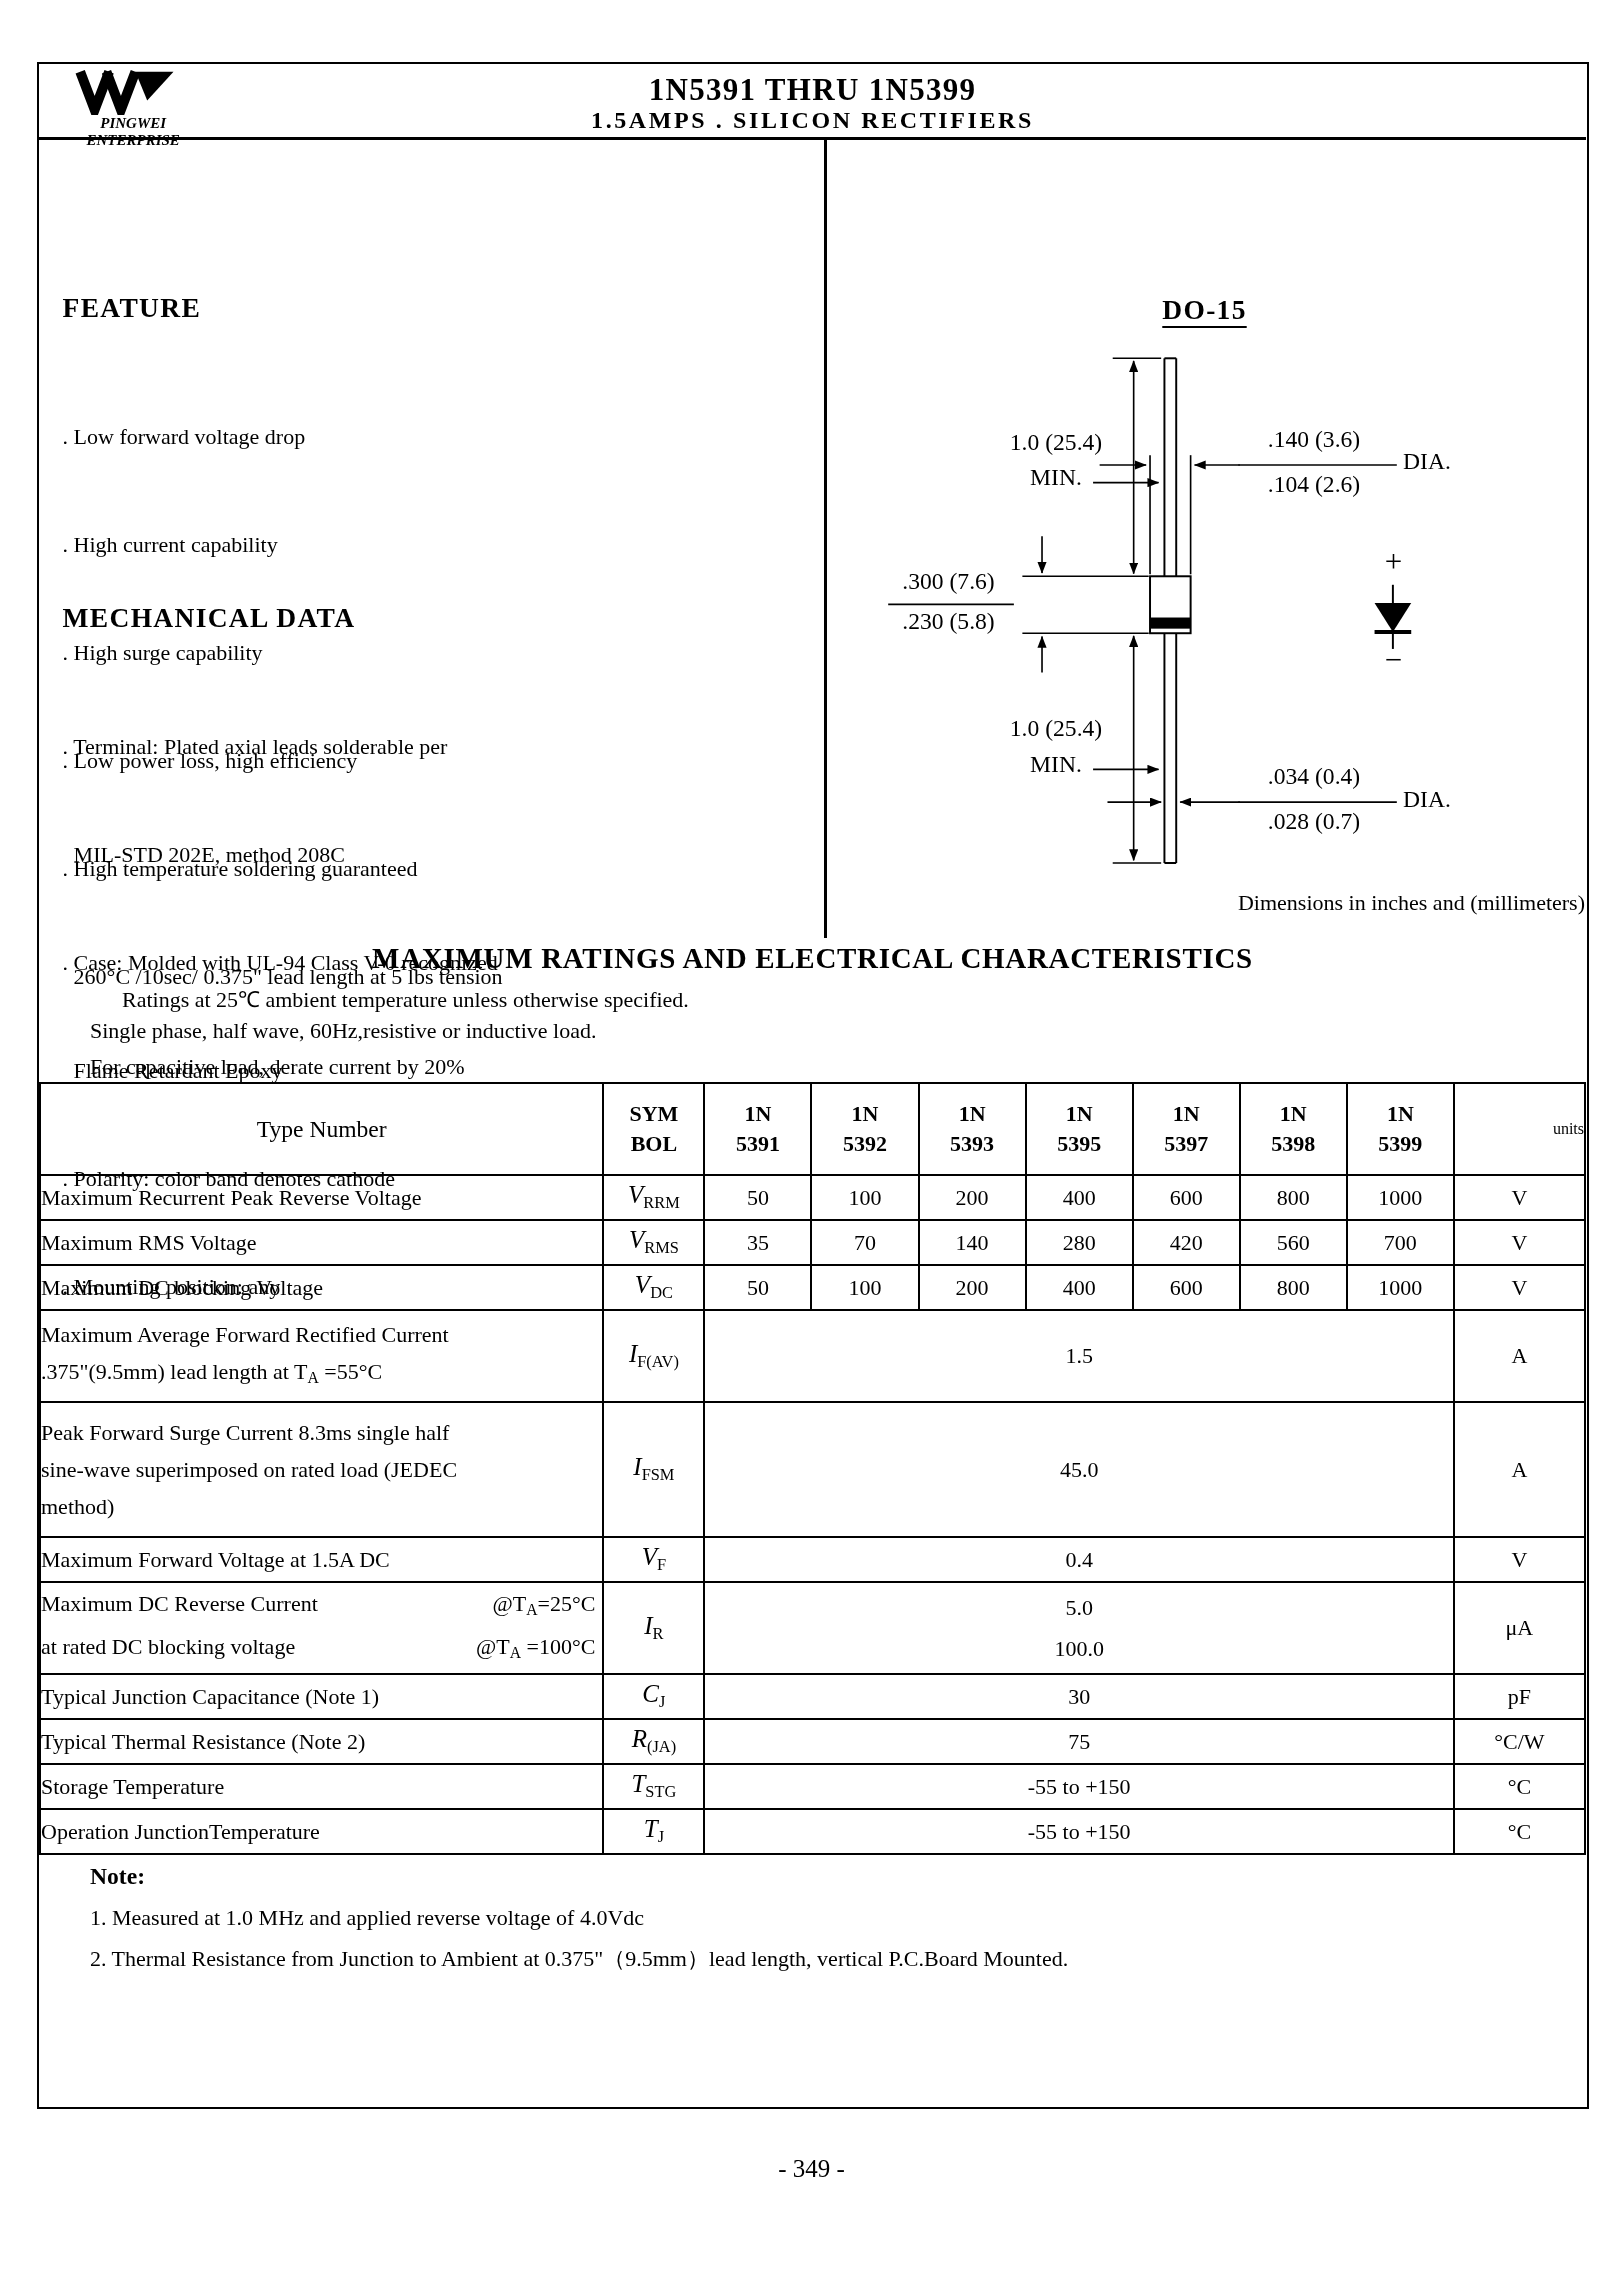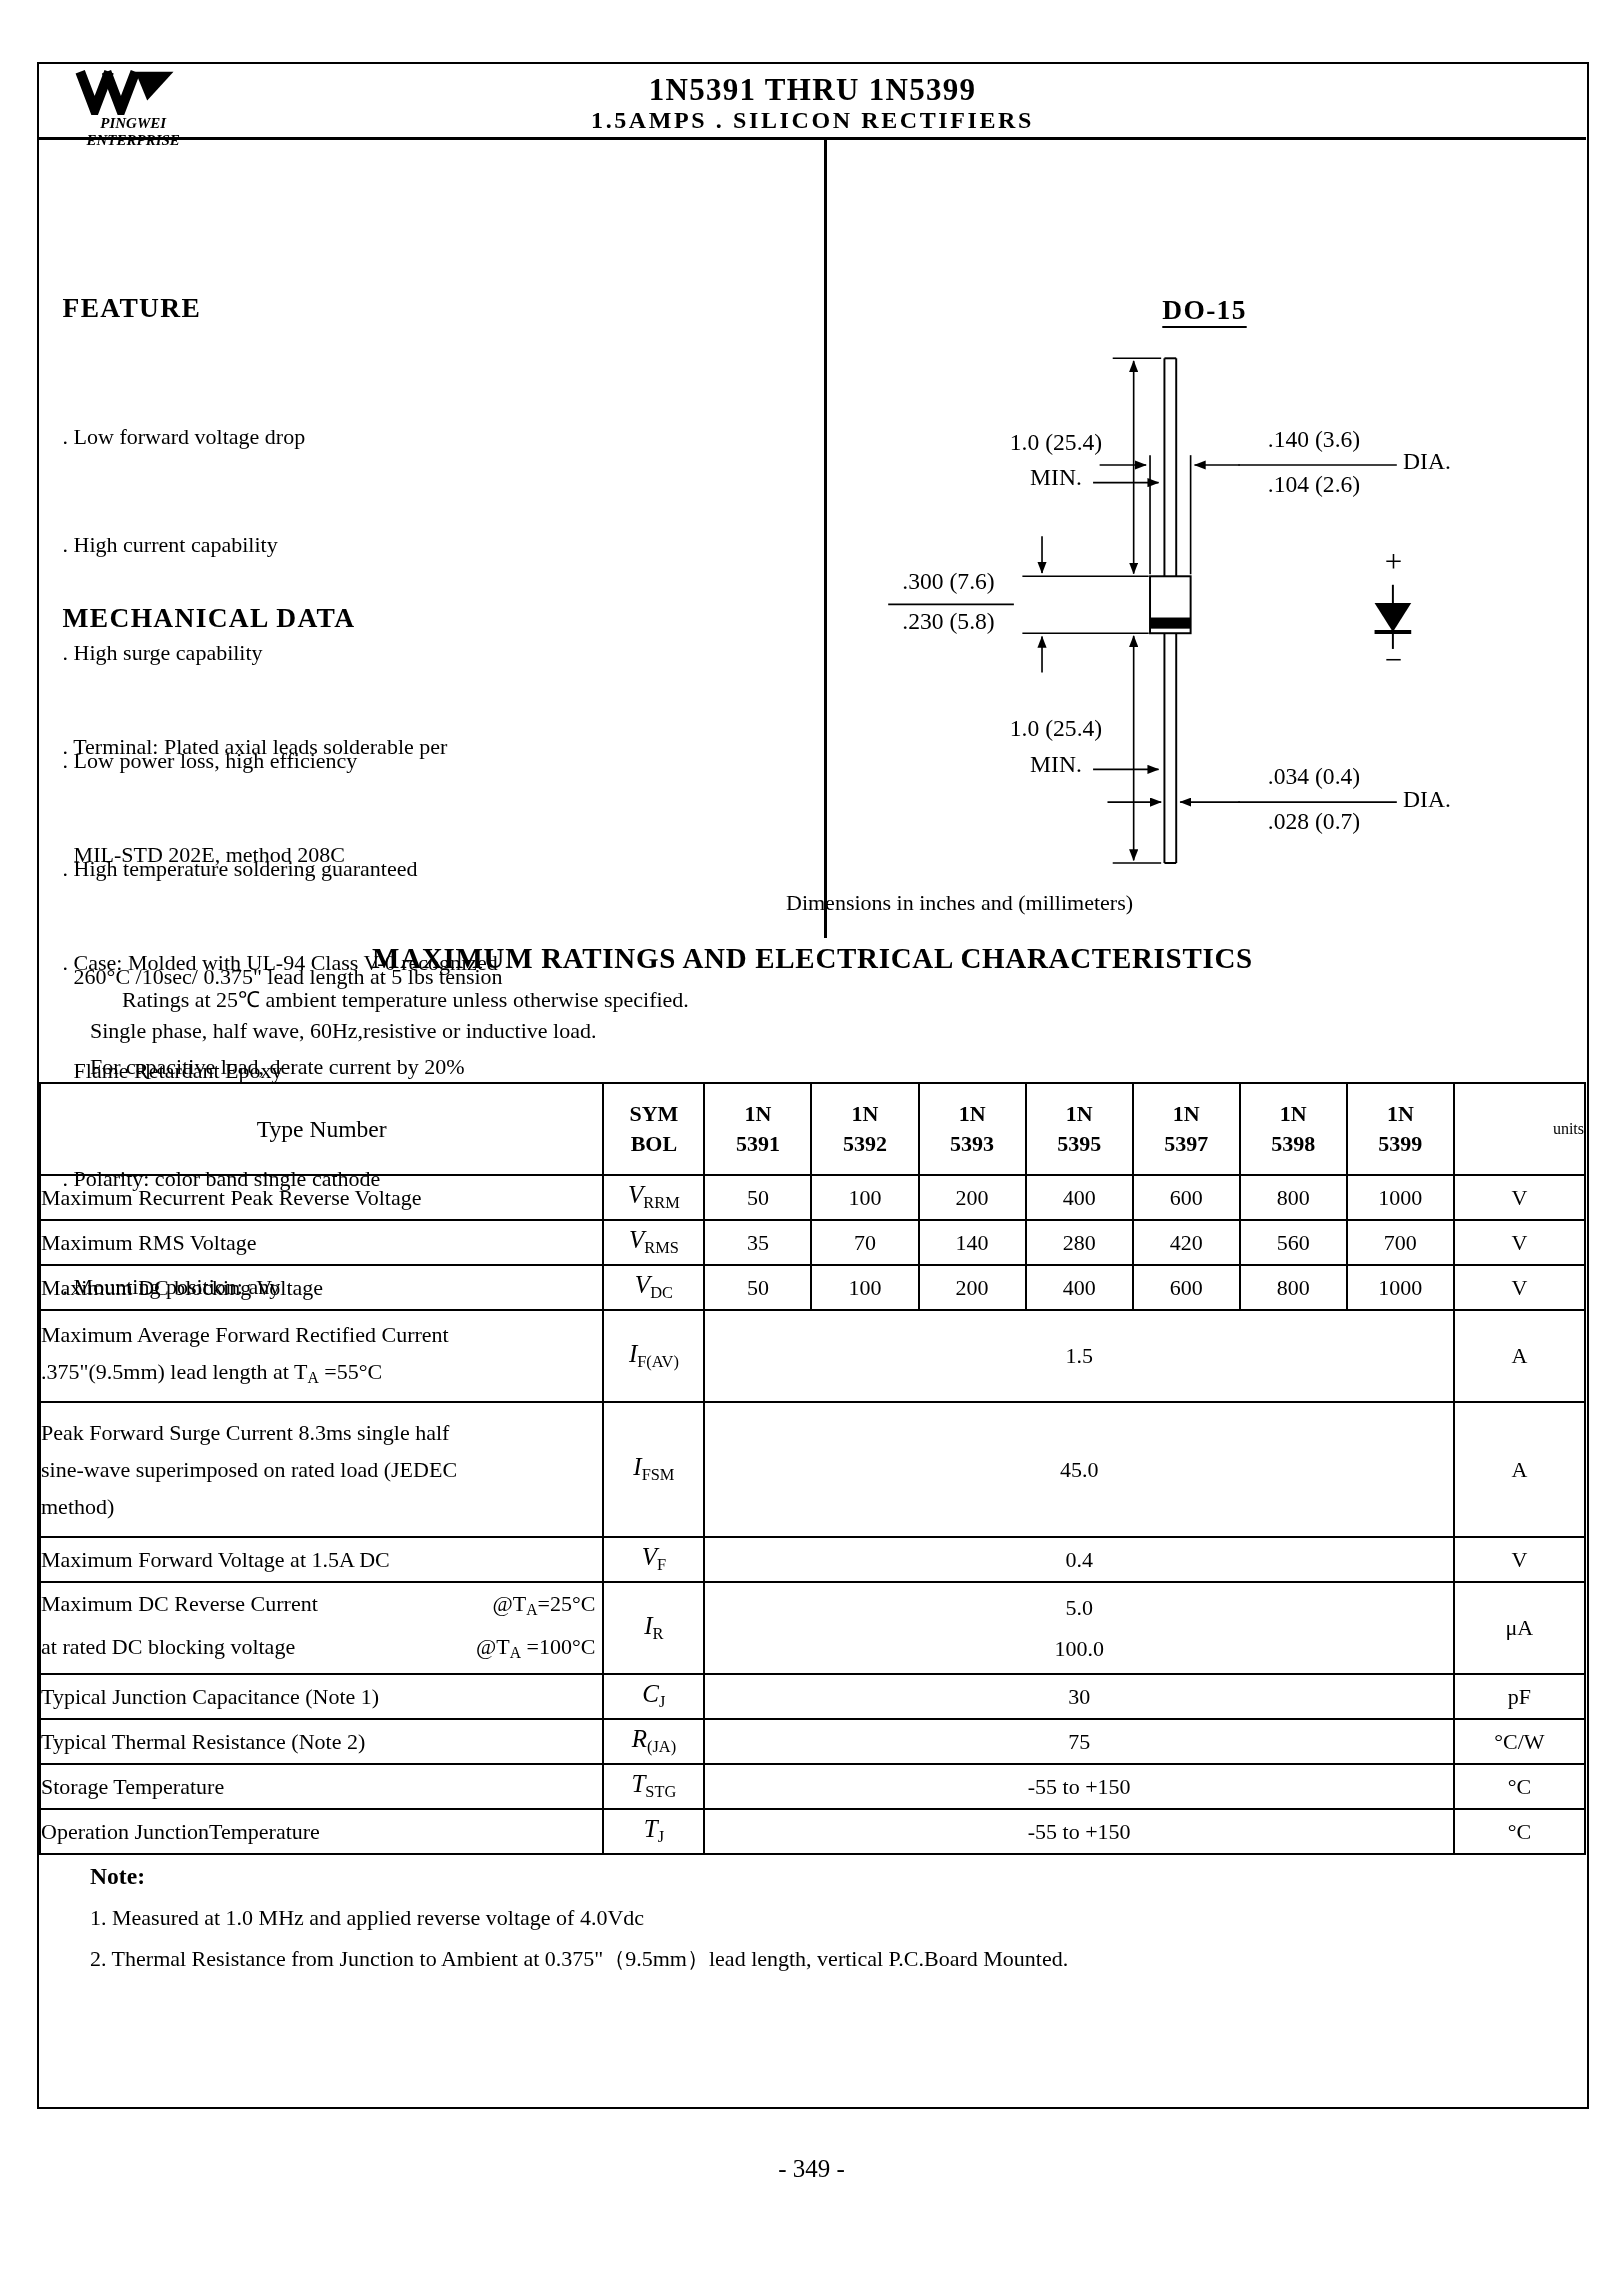--- a/index.html
+++ b/index.html
@@ -43,21 +43,21 @@
   .dl-bdq  { left:577px; top:103px; width:85px; text-align:left; }
   .dl-blx  { left:52px;  top:223px; width:141px; }
   .dl-bln  { left:52px;  top:263px; width:141px; }
   .dl-bv   { left:158px; top:370px; width:144px; }
   .dl-bm   { left:158px; top:406px; width:144px; }
   .dl-ldx  { left:406px; top:418px; width:164px; }
   .dl-ldn  { left:406px; top:463px; width:164px; }
   .dl-ldq  { left:577px; top:441px; width:85px; text-align:left; }
   .dl-plus  { left:549px; top:203px; width:37px; font-size:31px; }
   .dl-minus { left:549px; top:301px; width:37px; font-size:31px; }
-  .pkg-caption { position:absolute; left:747px; top:826px; width:761px; text-align:left; font-size:22px; }
+  .pkg-caption { position:absolute; left:785px; top:826px; width:761px; text-align:right; font-size:22px; }
 
   
   .ratings-heading { position:absolute; left:0; top:878px; width:1547px; text-align:center;
                      font-size:29px; font-weight:bold; letter-spacing:0.7px; }
   .cond { position:absolute; left:51px; font-size:22px; }
   .cond1 { top:919px;margin-left:32px; } .cond2 { top:954px; } .cond3 { top:990px; }
 
   
   .ratings-table { position:absolute; left:0; top:1018px; width:1547px;
                    border-collapse:collapse; table-layout:fixed; font-size:22px; }
@@ -107,21 +107,21 @@
       <div>. High temperature soldering guaranteed</div>
       <div>  260°C /10sec/ 0.375" lead length at 5 lbs tension</div>
     </div>
 
     <div class="sec-heading mech-heading">MECHANICAL DATA</div>
     <div class="txt-list mech-list">
       <div>. Terminal: Plated axial leads solderable per</div>
       <div>  MIL-STD 202E, method 208C</div>
       <div>. Case: Molded with UL-94 Class V-0 recognized</div>
       <div>  Flame Retardant Epoxy</div>
-      <div>. Polarity: color band single cathode</div>
+      <div>. Polarity: color band denotes cathode</div>
       <div>. Mounting position: any</div>
     </div>
 
     <div class="pkg-heading">DO-15</div>
 
     <div class="diagram">
       <svg viewBox="0 0 1161 890" width="760" height="583">
         <defs>
           <marker id="arr" viewBox="0 0 18 14" markerWidth="18" markerHeight="14" refX="17" refY="7" orient="auto-start-reverse" markerUnits="userSpaceOnUse">
             <path d="M0,0 L18,7 L0,14 Z" fill="#000"></path>

